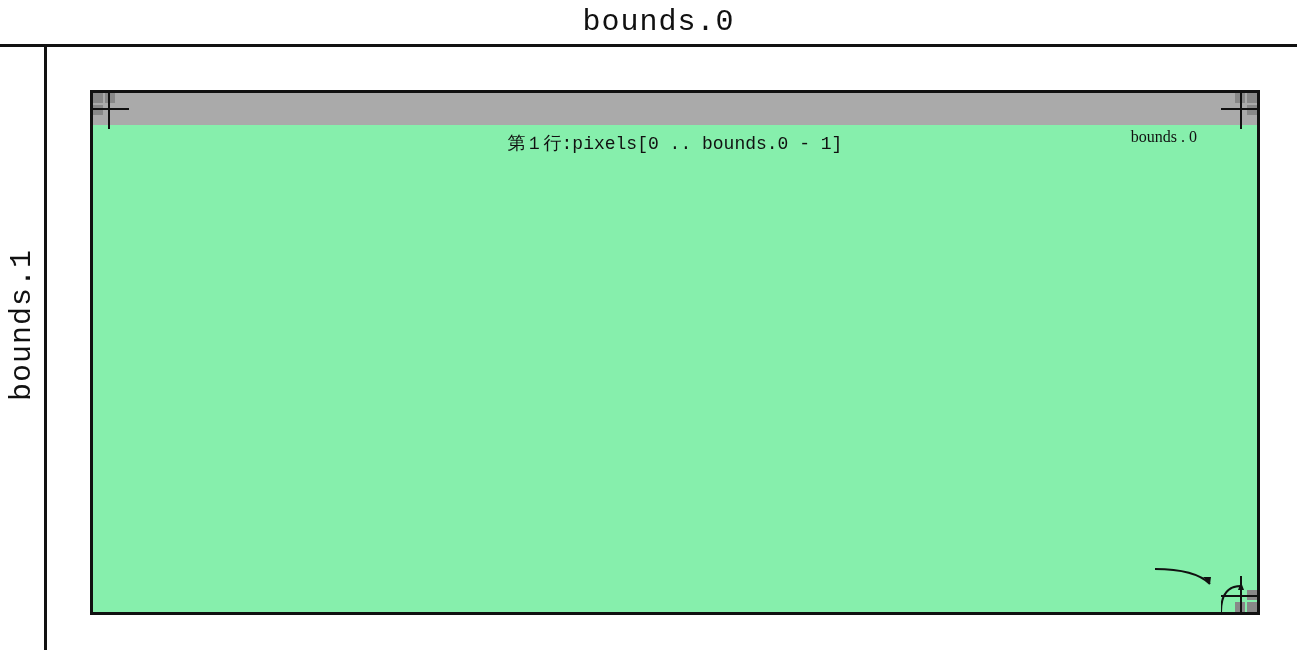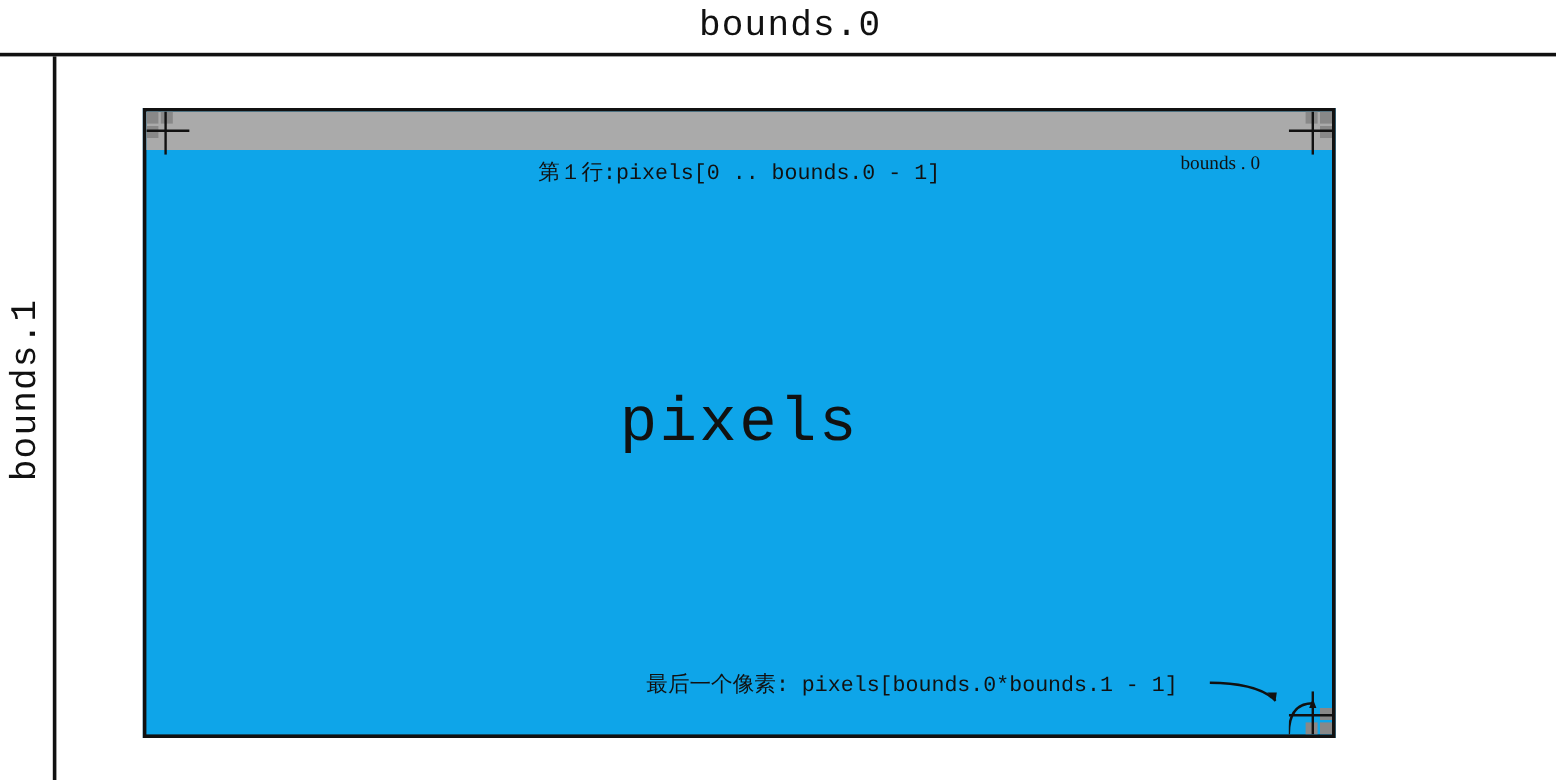--- a/index.html
+++ b/index.html
@@ -72,25 +72,24 @@
       width: 3px;
       height: 603px;
       background: #111;
     }
 
     
     .main-box {
       position: absolute;
       top: 90px;
       left: 90px;
-      width: 994px;
+      width: 1170px;
       height: 525px;
       border: 3px solid #111;
-      background: #0ea5e9;
-      margin-left: 29px;
+      background: #86efac;
     }
 
     
     .gray-bar {
       position: absolute;
       top: 0;
       left: 0;
       width: 100%;
       height: 32px;
       background: #aaa;
@@ -215,23 +214,21 @@
   </div>
 
   <div class="row1-label">
     <span>第１行:pixels[0 .. bounds.0 - 1]</span>
   </div>
 
   <div style="position:absolute; top: 35px; right: 60px; font-size:16px; font-family: Liberation Serif, serif; color:#111;">
     <span>bounds . 0</span>
   </div>
 
-  <div class="center-text">pixels</div>
-
-  <div class="last-pixel-label">最后一个像素: pixels[bounds.0*bounds.1 - 1]</div>
+
 
   <div style="position:absolute; bottom: 18px; right: 42px;">
     <svg width="60" height="40" xmlns="http://www.w3.org/2000/svg">
       <path d="M 0 20 Q 40 20 55 35" stroke="#111" stroke-width="2" fill="none"></path>
       <polygon points="55,35 48,28 56,28" fill="#111"></polygon>
     </svg>
   </div>
 
 </div>
 

